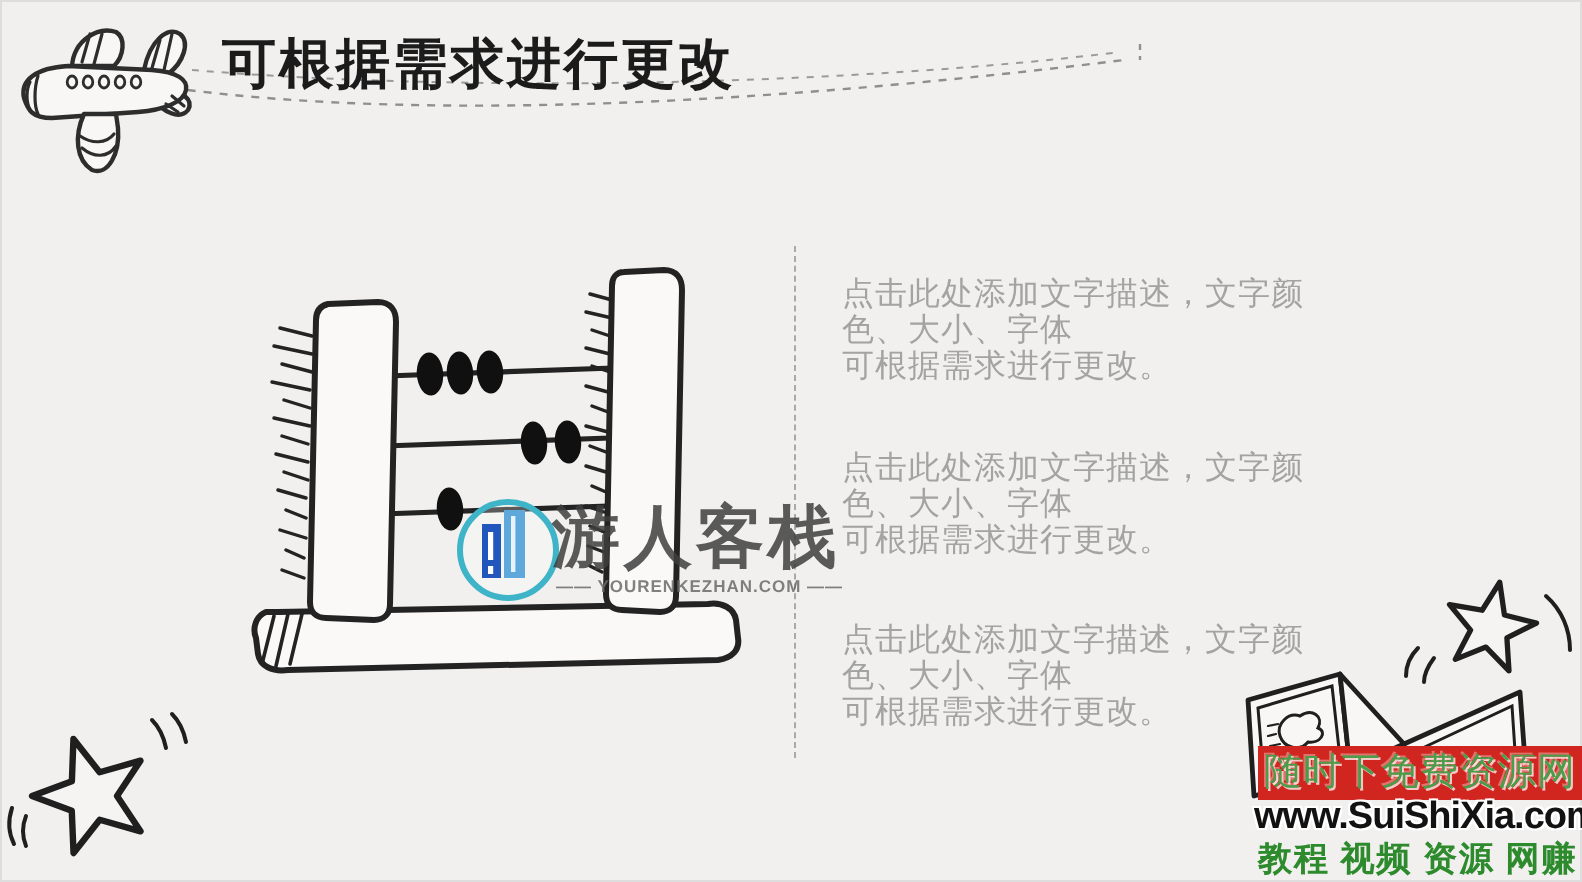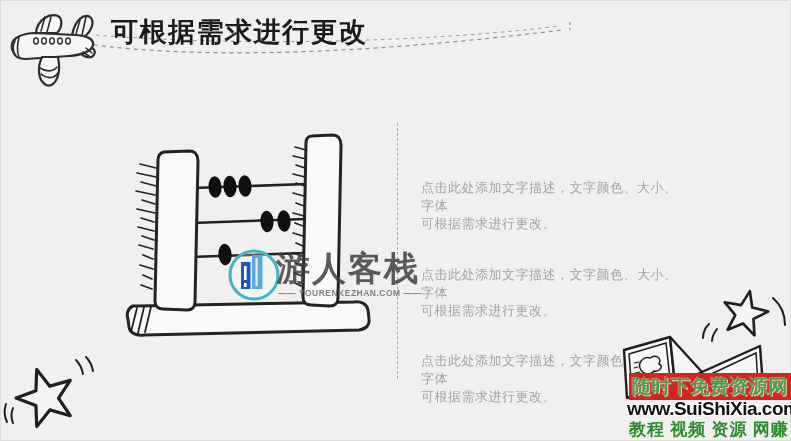--- a/index.html
+++ b/index.html
@@ -32,23 +32,22 @@
     position:absolute;right:13px;top:19px;
     font-size:16.5px;font-weight:600;color:#2e2e2e;
     letter-spacing:7px;word-spacing:11px;white-space:nowrap;
   }
   .divider{
     position:absolute;left:397px;top:123px;height:256px;width:0;
     border-left:1.5px dashed #a9a9a9;
   }
   .para{
     position:absolute;left:421px;width:260px;
-    font-size:13px;line-height:18px;color:var(--body-gray);
+    font-size:16px;line-height:18px;color:var(--body-gray);
     letter-spacing:0.5px;
-    margin-top:40px;
   }
   .para.p0{top:139px;}
   .para.p1{top:226px;}
   .para.p2{top:312px;}
   
   .wm-name{
     position:absolute;left:276px;top:246px;
     font-family:"Liberation Serif","DejaVu Serif",serif;
     font-size:34px;font-weight:900;color:#3f3f3f;letter-spacing:2px;
     white-space:nowrap;opacity:.85;z-index:5;
@@ -56,21 +55,21 @@
   .wm-domain{
     position:absolute;left:278px;top:288px;width:138px;text-align:left;
     font-size:8.5px;font-weight:700;color:#6b6b6b;letter-spacing:.5px;
     white-space:nowrap;opacity:.85;z-index:5;
   }
   .wm-logo{position:absolute;left:226px;top:247px;z-index:5;}
   
   .ad-banner{
     position:absolute;left:629px;top:373px;width:162px;height:27px;
     background:var(--banner-bg);color:var(--banner-text);
-    font-size:19px;font-weight:700;line-height:27px;text-align:center;
+    font-size:19px;font-weight:400;line-height:27px;text-align:center;
     letter-spacing:0.5px;white-space:nowrap;z-index:7;
     text-shadow:1px 1px 0 rgba(255,255,255,.75), -1px -1px 0 rgba(255,255,255,.35);
   }
   .ad-url{
     position:absolute;left:627px;top:398px;width:164px;height:22px;
     color:var(--url-color);font-size:19px;font-weight:800;line-height:22px;
     text-align:center;letter-spacing:-0.5px;white-space:nowrap;z-index:7;
     text-shadow:1px 1px 0 #fff,-1px -1px 0 #fff,1px -1px 0 #fff,-1px 1px 0 #fff;
   }
   .ad-tags{

